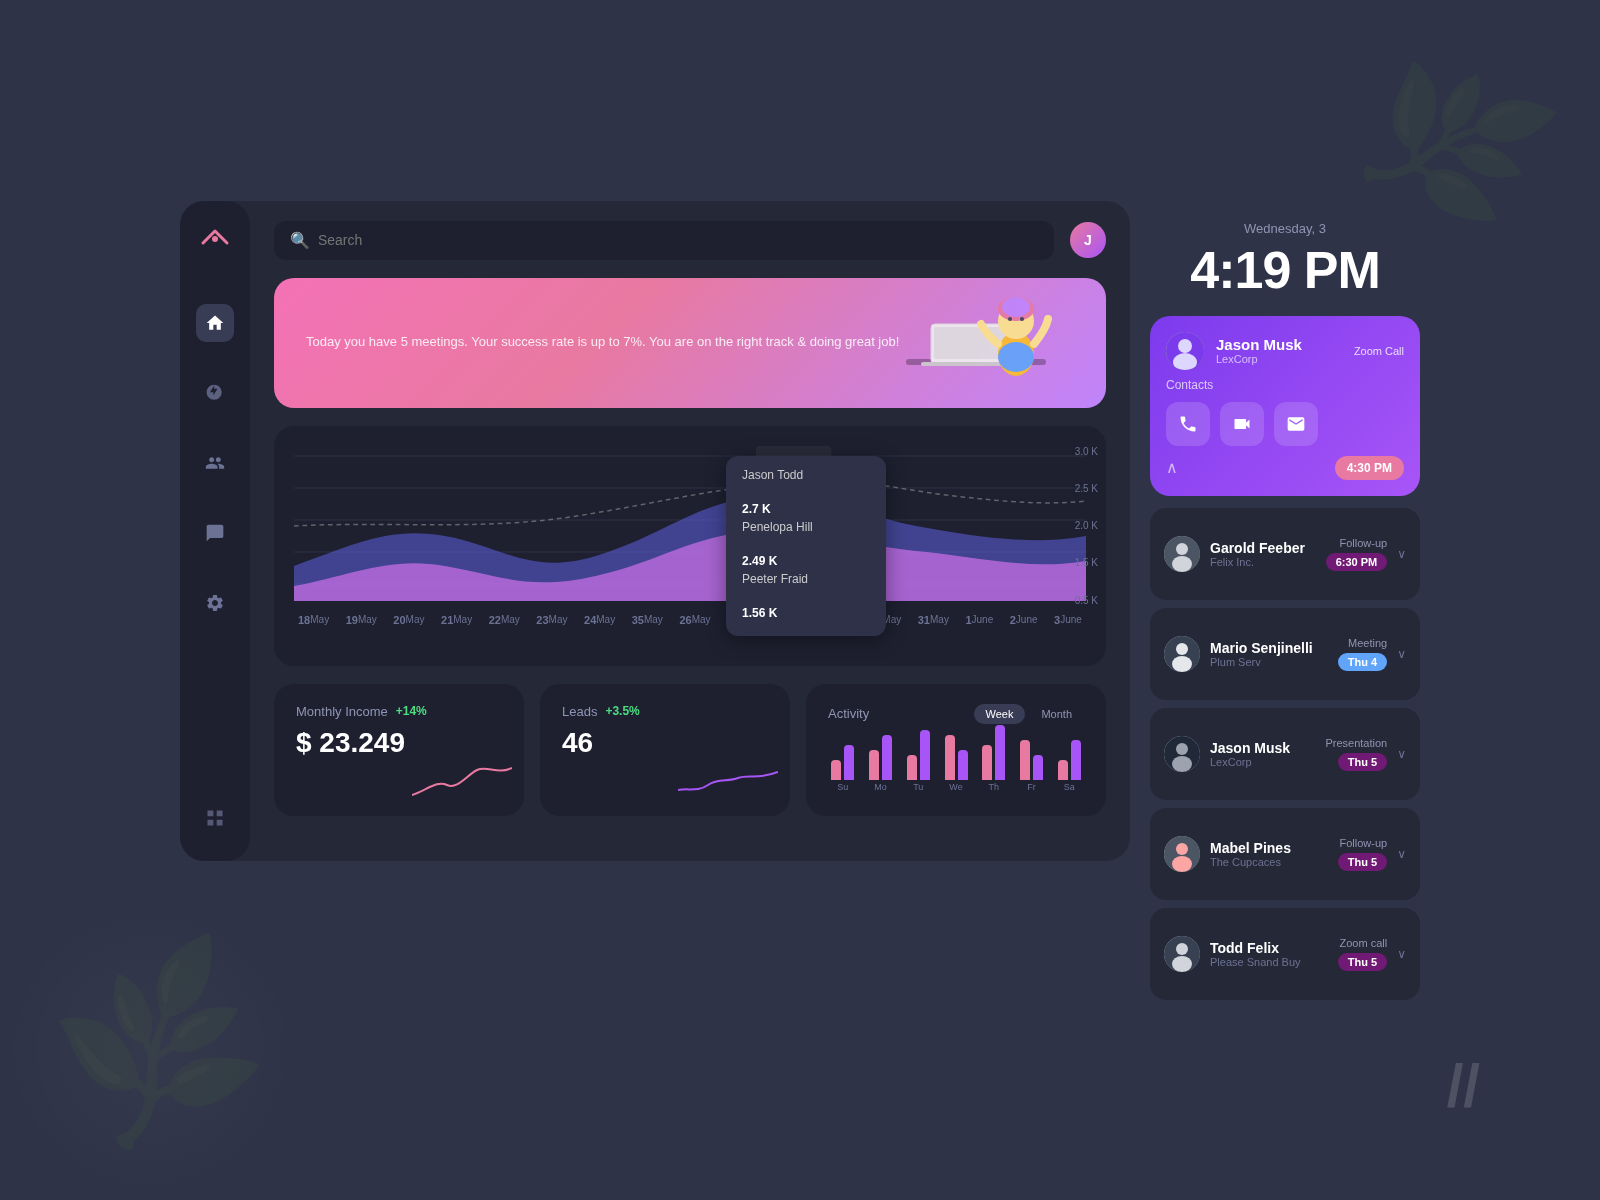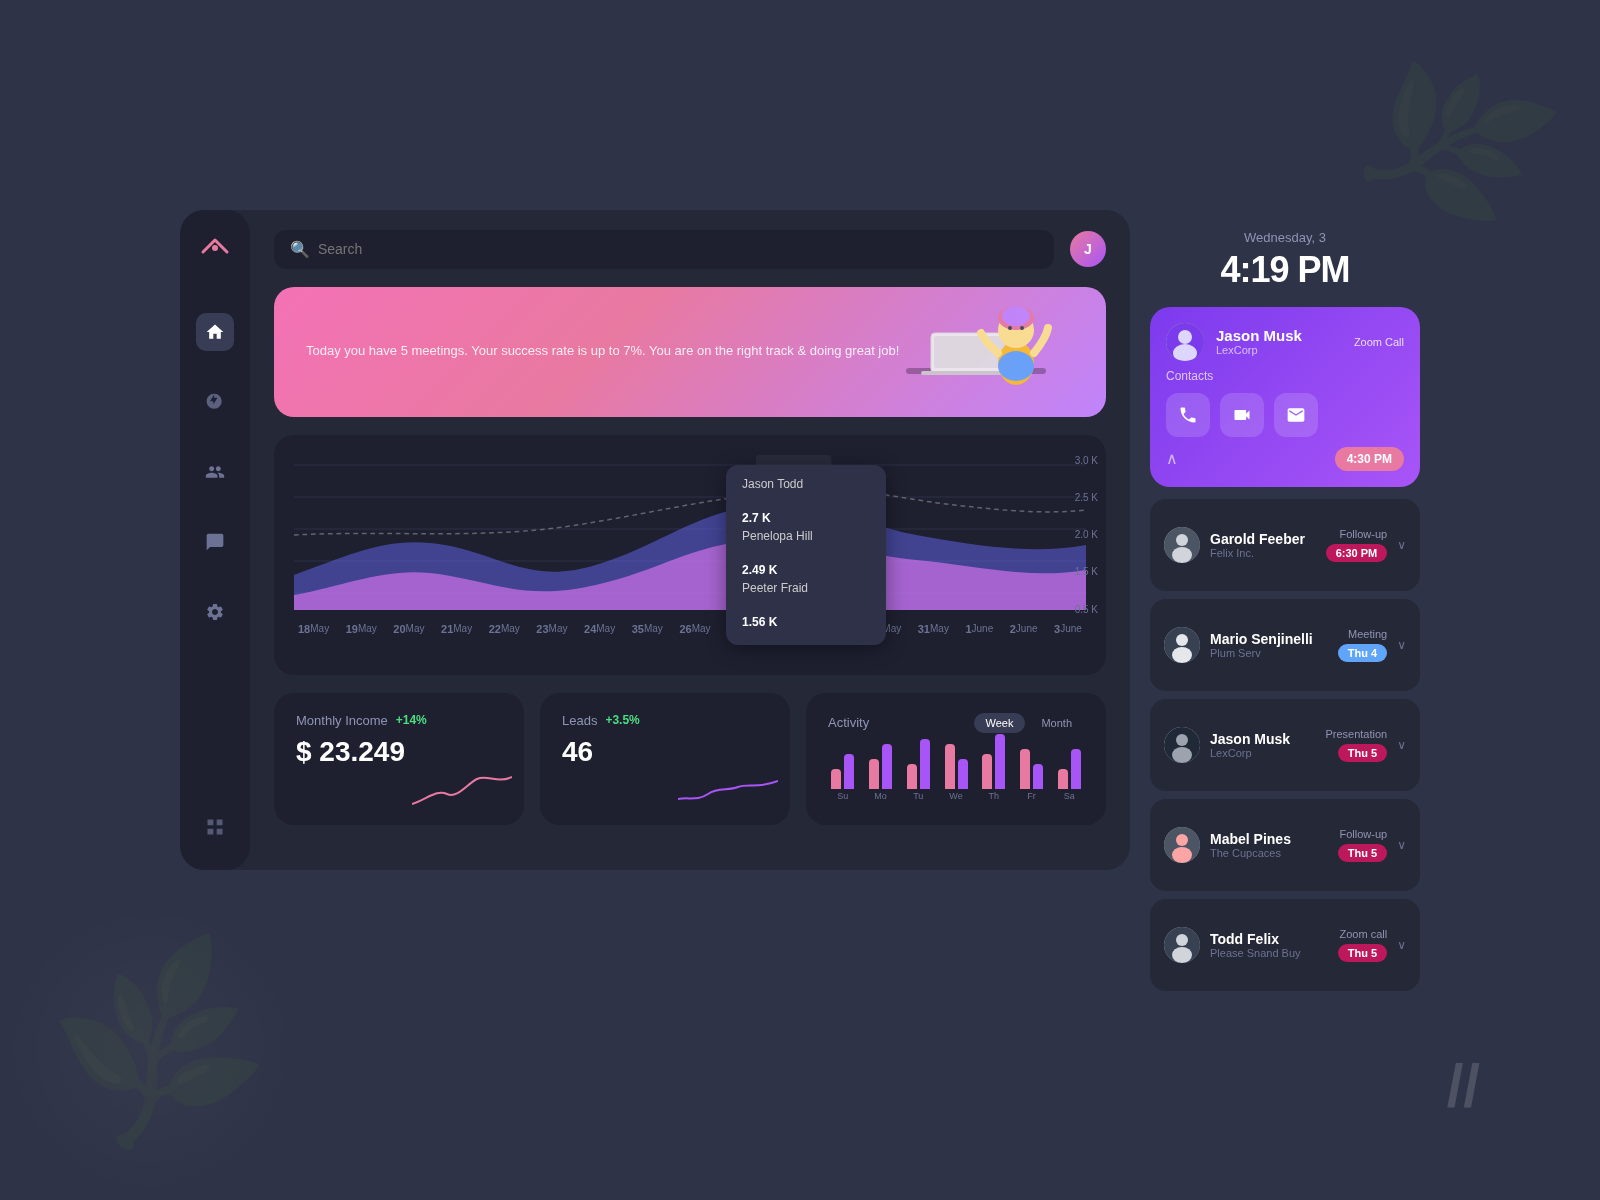--- a/index.html
+++ b/index.html
@@ -324,21 +324,21 @@
       text-align: center;
       padding: 20px 0 16px;
       color: #9094b3;
     }
     .time-header .date-label {
       font-size: 13px;
       color: #9094b3;
       margin-bottom: 4px;
     }
     .time-header .time-display {
-      font-size: 36px;
+      font-size: 52px;
       font-weight: 800;
       color: #fff;
       letter-spacing: -1px;
     }
 
     
     .upcoming-card {
       background: linear-gradient(135deg, #7c3aed, #a855f7);
       border-radius: 20px;
       padding: 16px;
@@ -459,21 +459,21 @@
       color: #9094b3;
       font-size: 11px;
     }
     .sched-badge {
       padding: 3px 10px;
       border-radius: 20px;
       font-size: 11px;
       font-weight: 700;
       color: white;
     }
-    .badge-pink { background: #be185d; }
+    .badge-pink { background: #701a75; }
     .badge-blue { background: #60a5fa; }
     .expand-arrow {
       color: #6c7293;
       font-size: 12px;
     }
 
     
     svg.main-chart {
       width: 100%;
       height: 160px;

